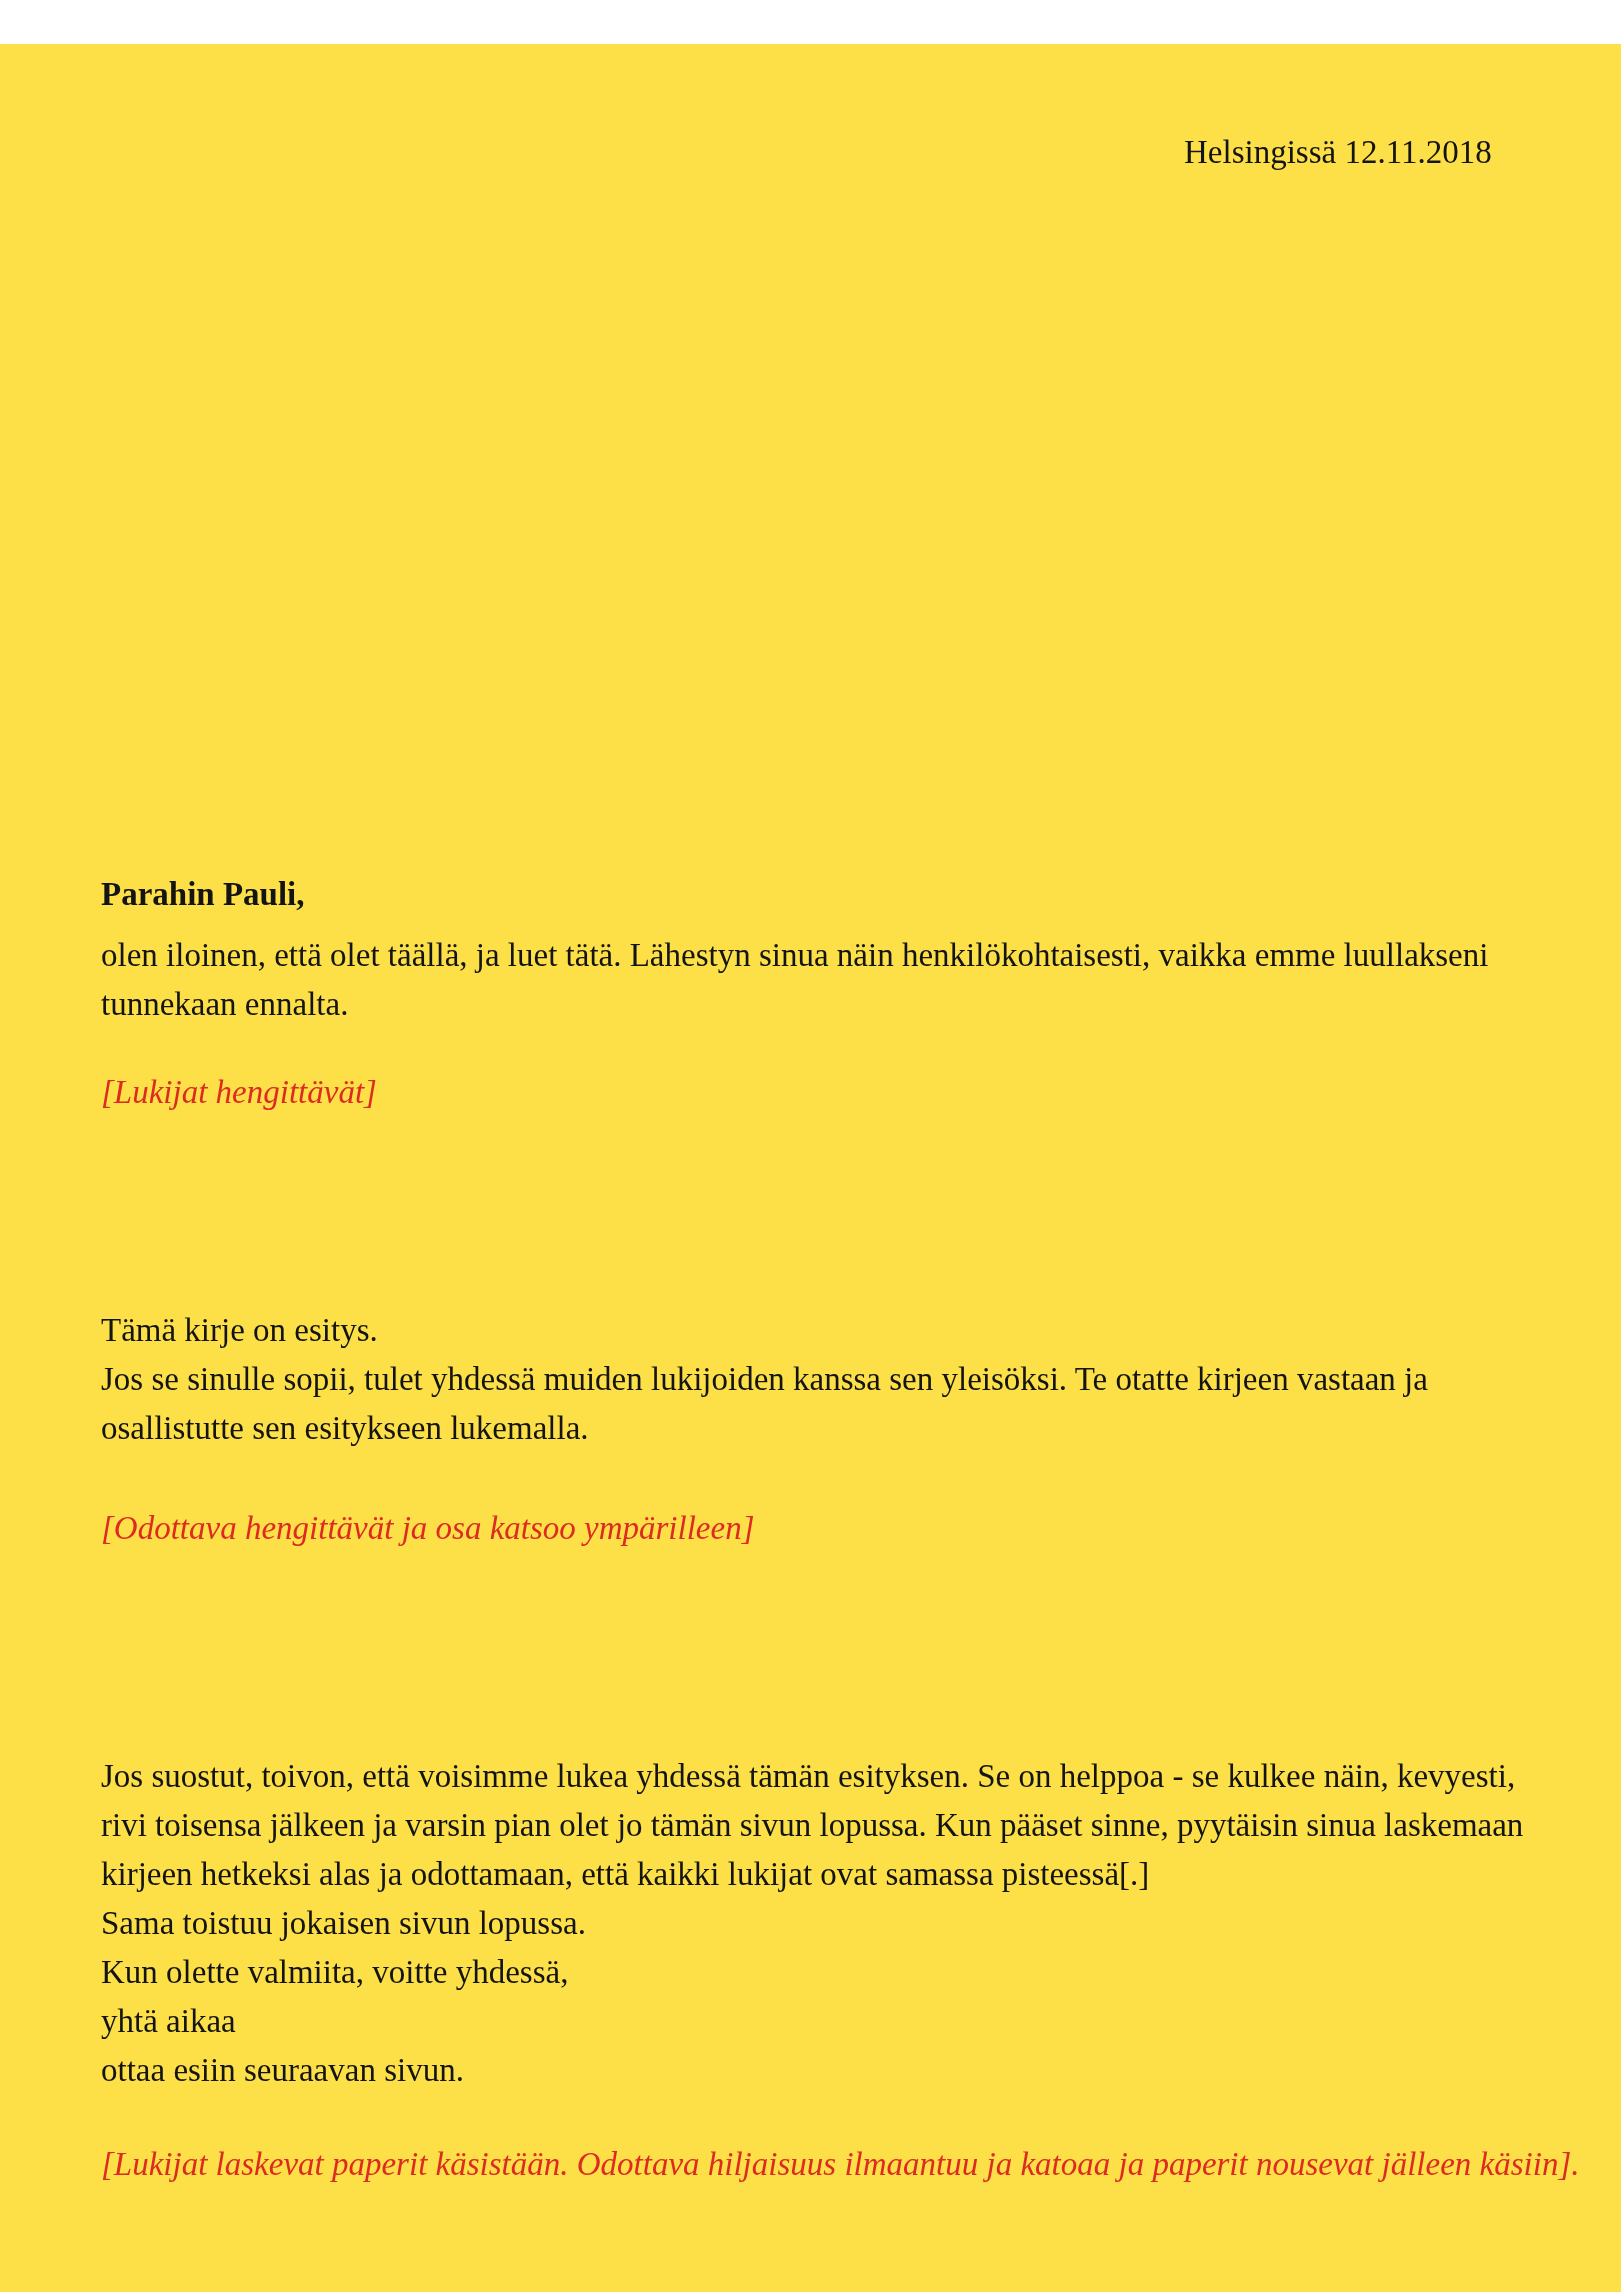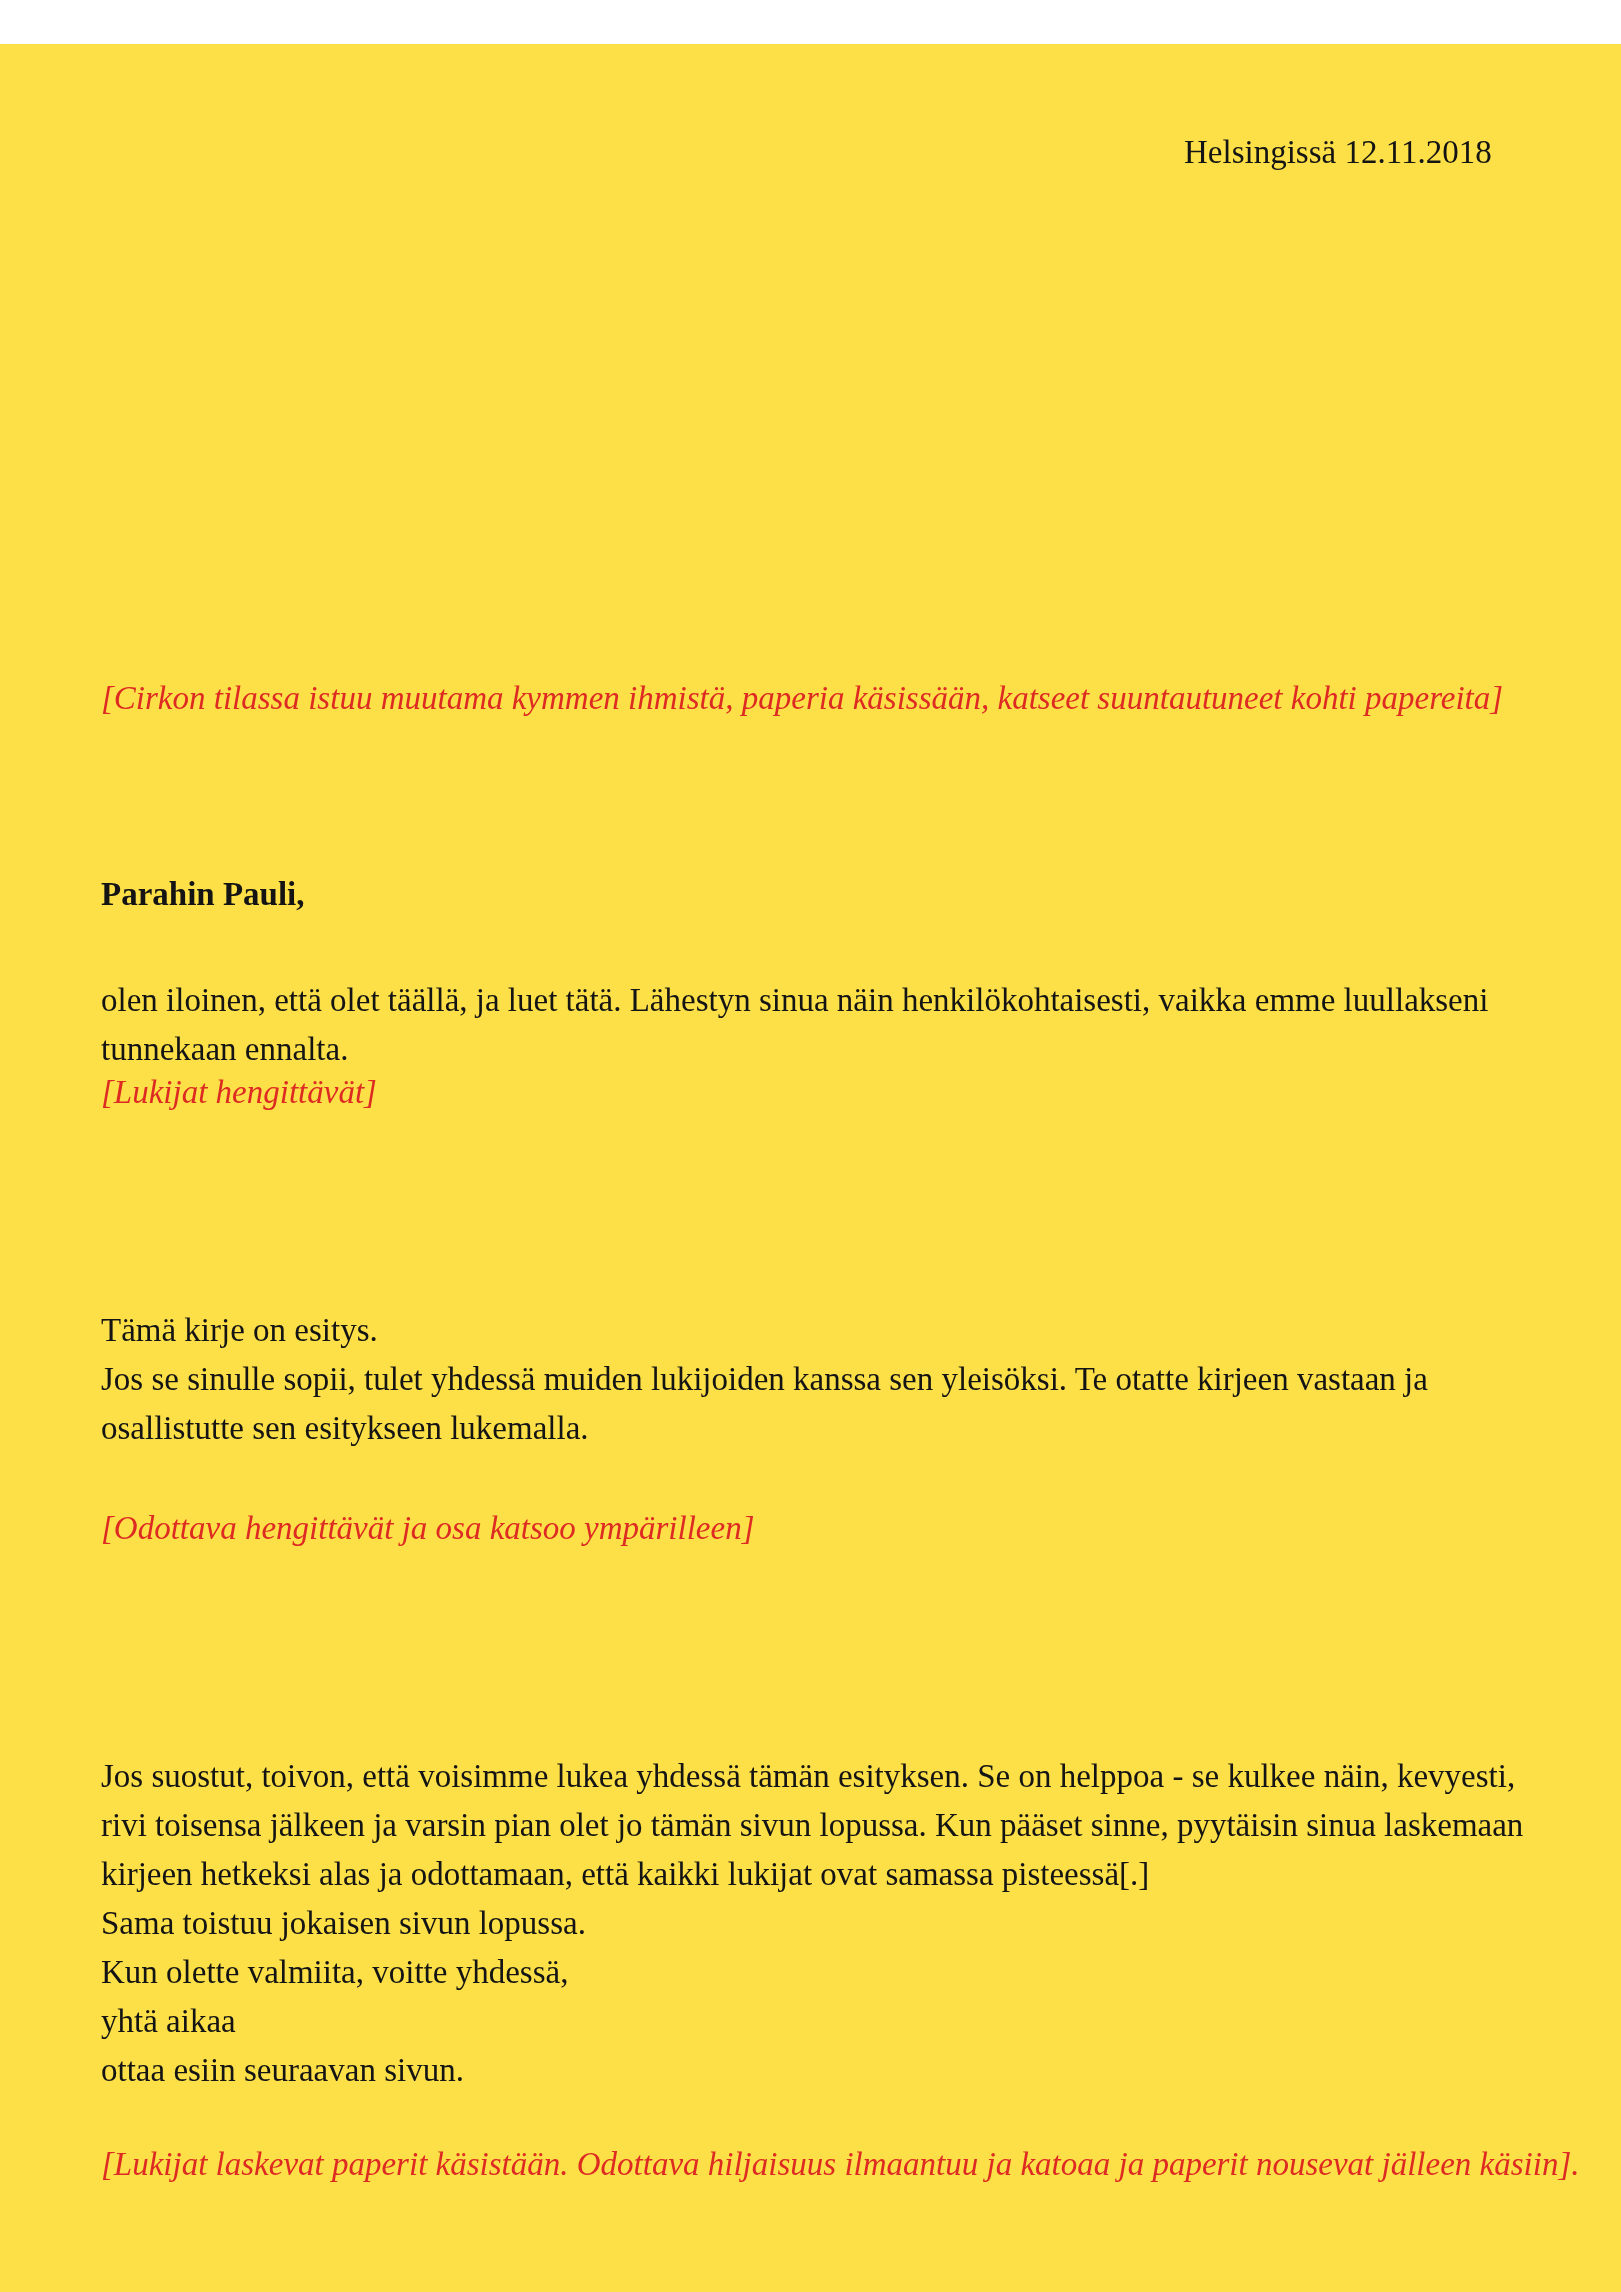--- a/index.html
+++ b/index.html
@@ -31,34 +31,33 @@
   }
   .stage {
     font-style: italic;
     color: #dd2a22;
   }
   .body-text {
     color: #141414;
   }
   .s1 { top: 630px; }
   .salutation { top: 826px; font-weight: bold; }
-  .p1 { top: 932px; }
+  .p1 { top: 887px; }
   .s2 { top: 1024px; }
   .p2 { top: 1262px; }
   .s3 { top: 1460px; }
   .p3 { top: 1708px; }
   .s4 { top: 2096px; }
 </style>
 </head>
 <body>
 
 <div class="page">
   <div class="abs dateline">Helsingissä 12.11.2018</div>
 
-  <div class="abs stage s1">[Cirkon tilassa istuu muutama kymmen ihmistä, paperia käsissään, katseet suuntautuneet kohti papereita]</div>
 
   <div class="abs body-text salutation">Parahin Pauli,</div>
 
   <div class="abs body-text p1">olen iloinen, että olet täällä, ja luet tätä. Lähestyn sinua näin henkilökohtaisesti, vaikka emme luullakseni
 tunnekaan ennalta.</div>
 
   <div class="abs stage s2">[Lukijat hengittävät]</div>
 
   <div class="abs body-text p2">Tämä kirje on esitys.
 Jos se sinulle sopii, tulet yhdessä muiden lukijoiden kanssa sen yleisöksi. Te otatte kirjeen vastaan ja

